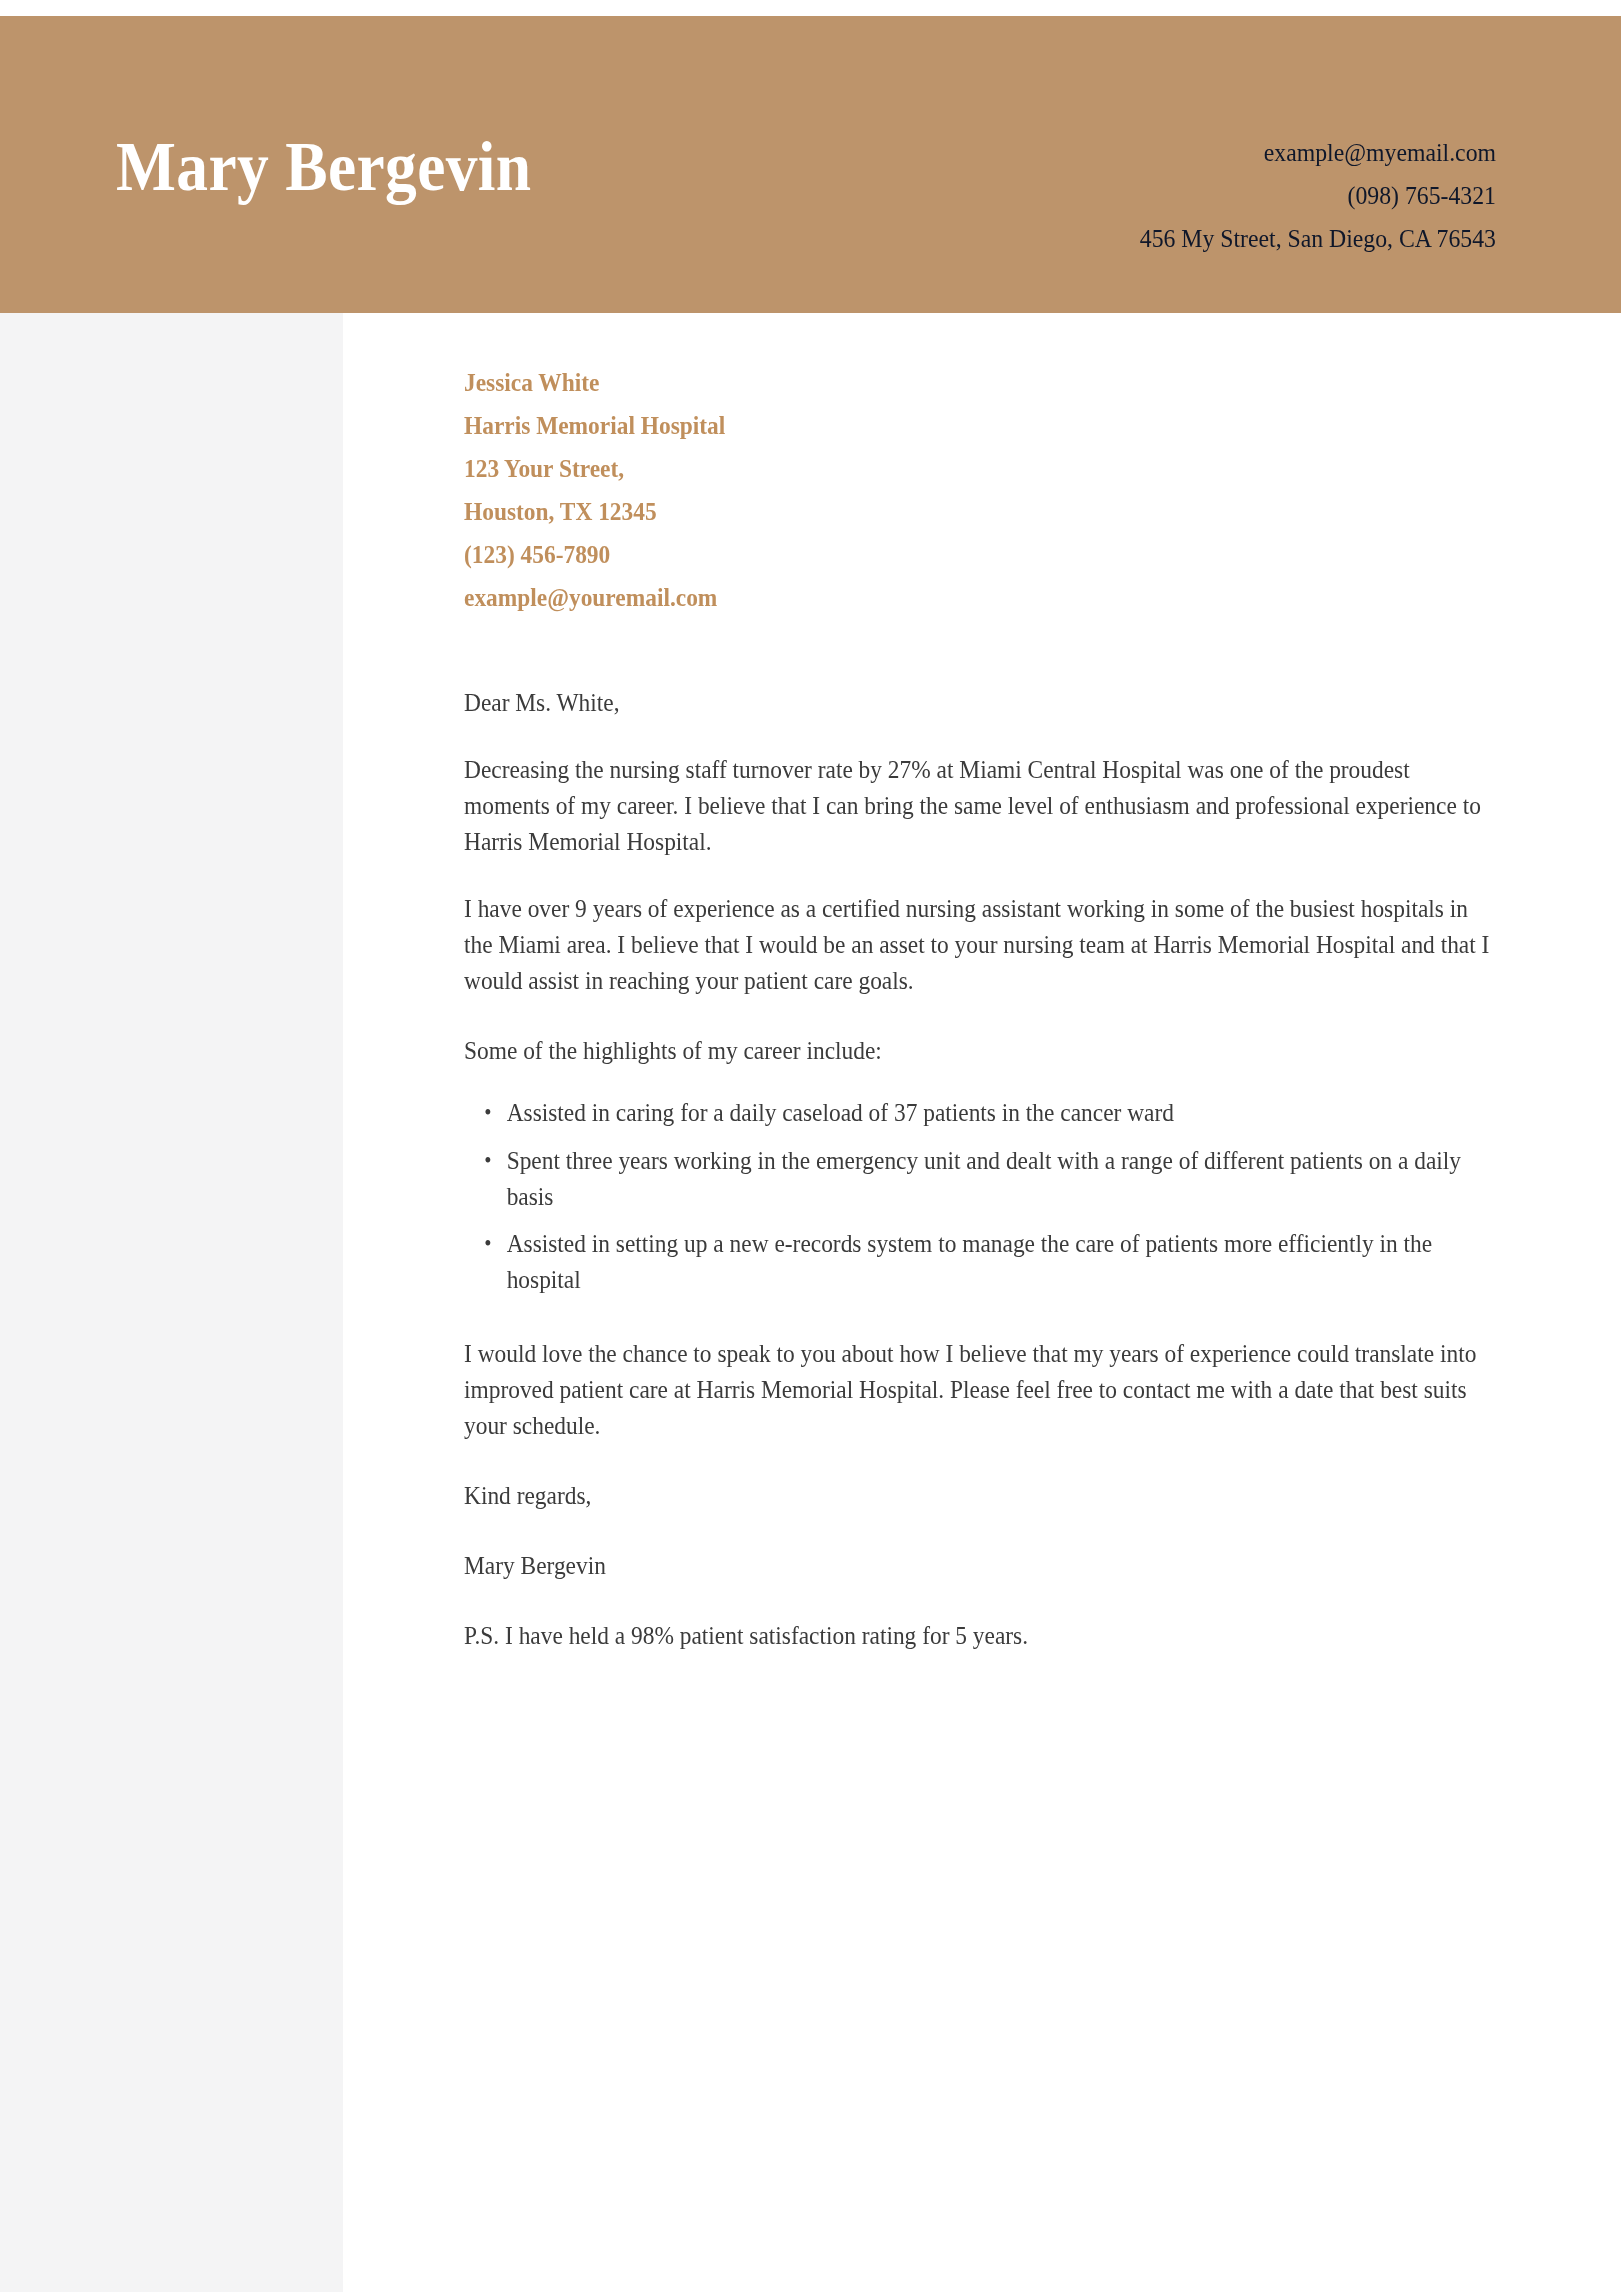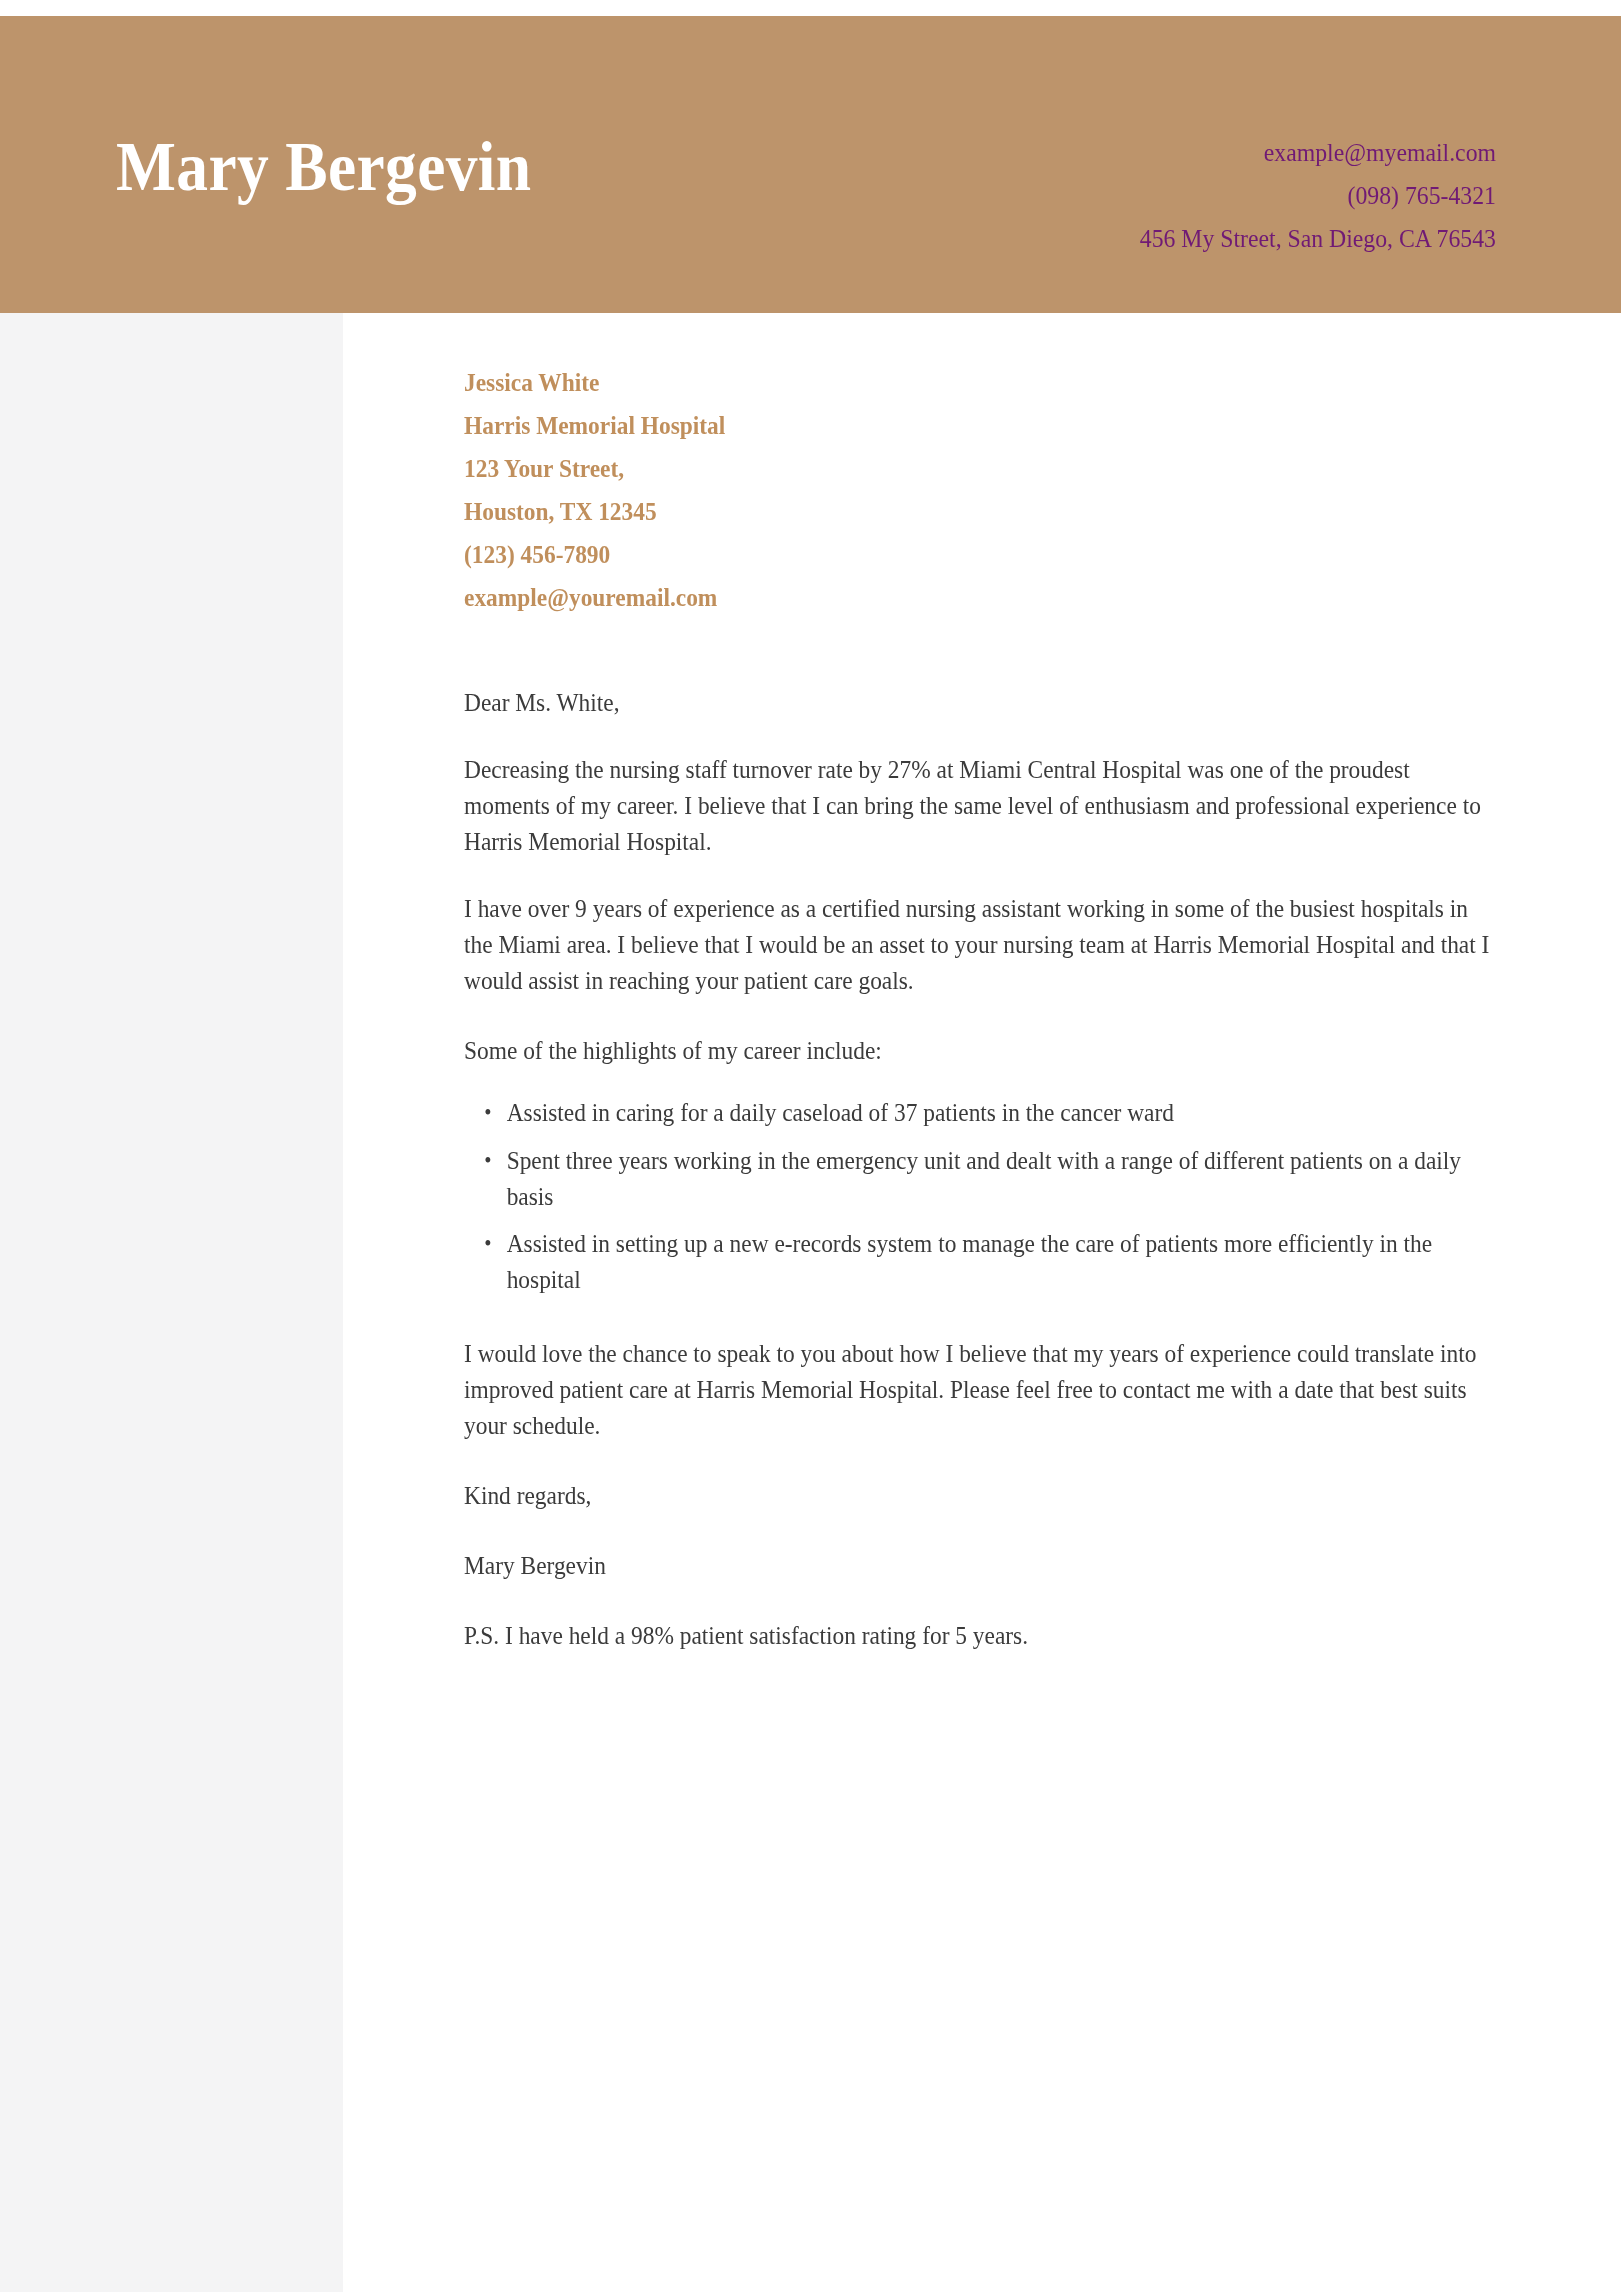--- a/index.html
+++ b/index.html
@@ -58,21 +58,21 @@
     transform: scaleX(0.92);
     transform-origin: left center;
     white-space: nowrap;
   }
 
   .header-contact {
     position: absolute;
     right: 125px;
     top: 115px;
     text-align: right;
-    color: #701a75;
+    color: #0f172a;
     font-family: "Liberation Serif", "DejaVu Serif", serif;
     font-size: 25px;
     line-height: 43px;
     font-weight: normal;
   }
   .header-contact .cline {
     display: block;
     white-space: nowrap;
     transform: scaleX(0.95);
     transform-origin: right center;

